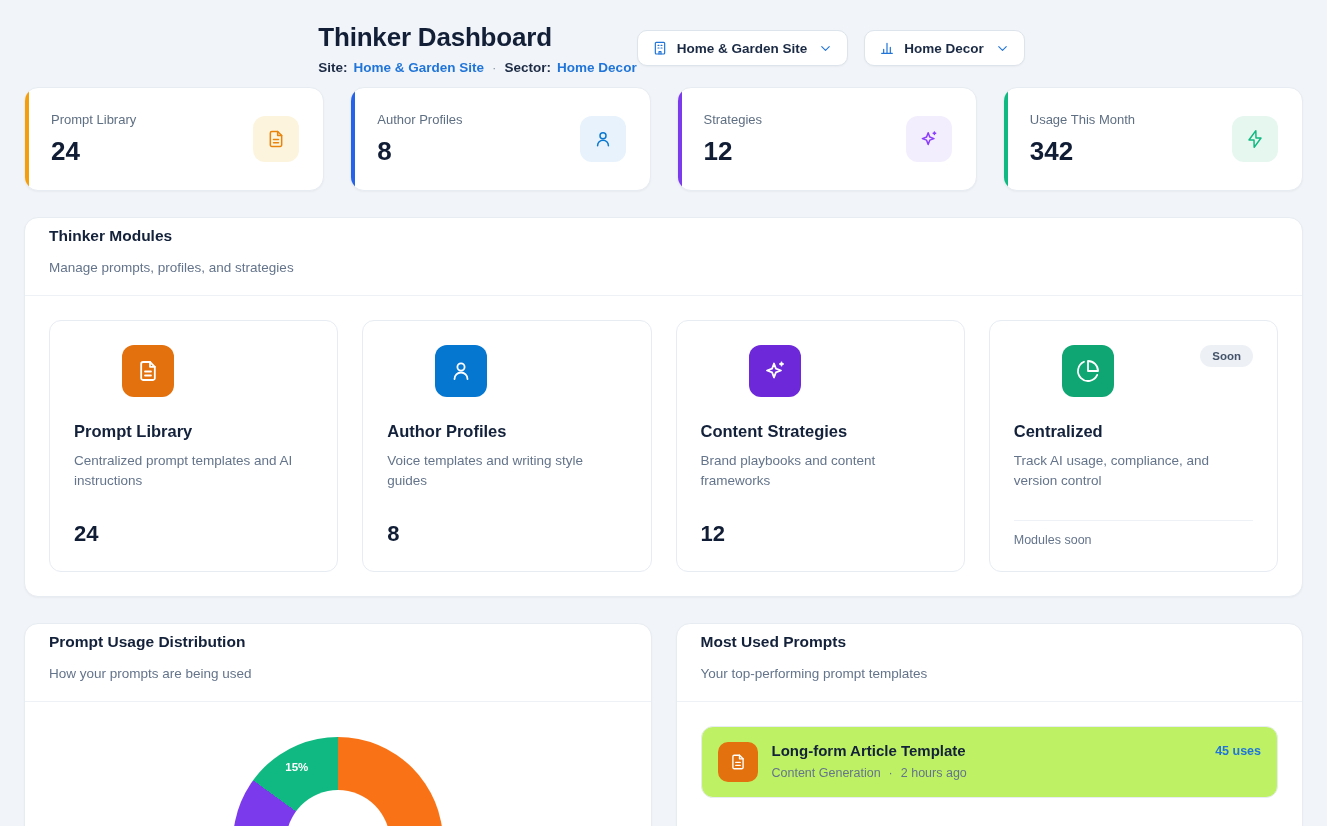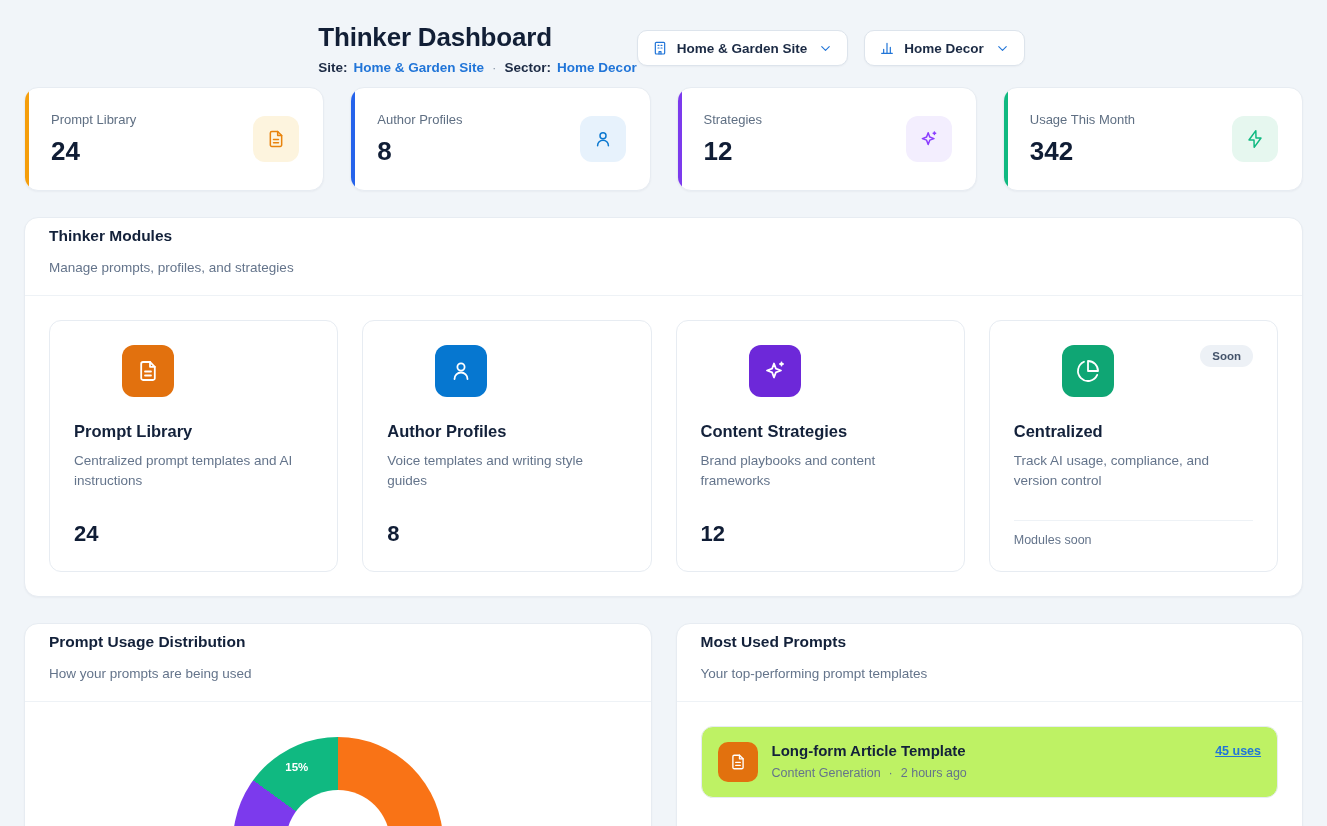--- a/index.html
+++ b/index.html
@@ -92,21 +92,21 @@
     display:flex; gap:14px;
     border:1px solid #e7ecf2; border-radius:12px; padding:15px 16px; cursor:pointer; background:#bef264;
   }
   .prompt-icon {
     width:40px; height:40px; border-radius:10px; color:#fff; flex:none;
     display:flex; align-items:center; justify-content:center;
   }
   .prompt-info { flex:1; }
   .prompt-title { font-size:15px; font-weight:800; color:#13213a; }
   .prompt-meta { display:flex; gap:8px; align-items:center; font-size:12.5px; color:#64748b; margin-top:7px; }
-  .prompt-uses { align-self:flex-start; margin-top:2px; color:#2175d8; font-size:12.5px; font-weight:800;text-decoration:underline; }
+  .prompt-uses { align-self:flex-start; margin-top:2px; color:#2175d8; font-size:12.5px; font-weight:800; }
 
   svg { stroke:currentColor; fill:none; stroke-width:1.8; stroke-linecap:round; stroke-linejoin:round; }
 </style>
 </head>
 <body>
 
 <div class="page">
 
   <div class="header">
     <div class="header-left">

